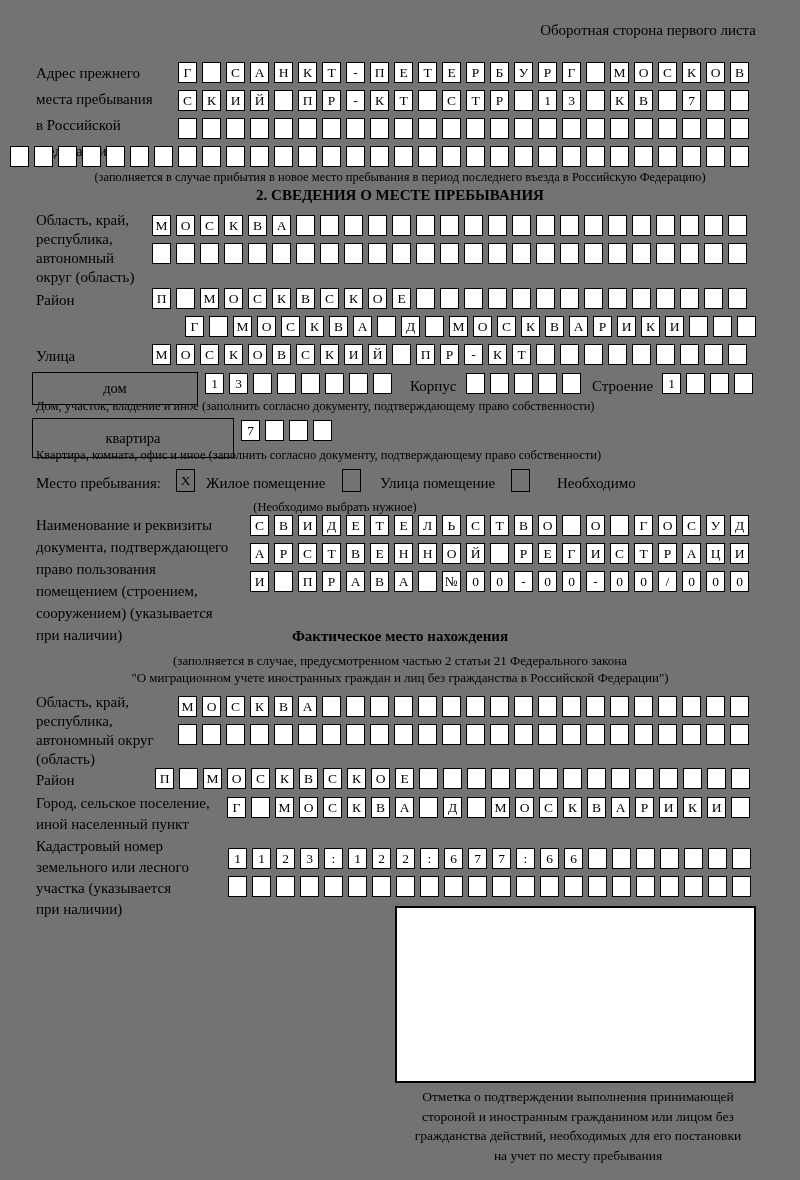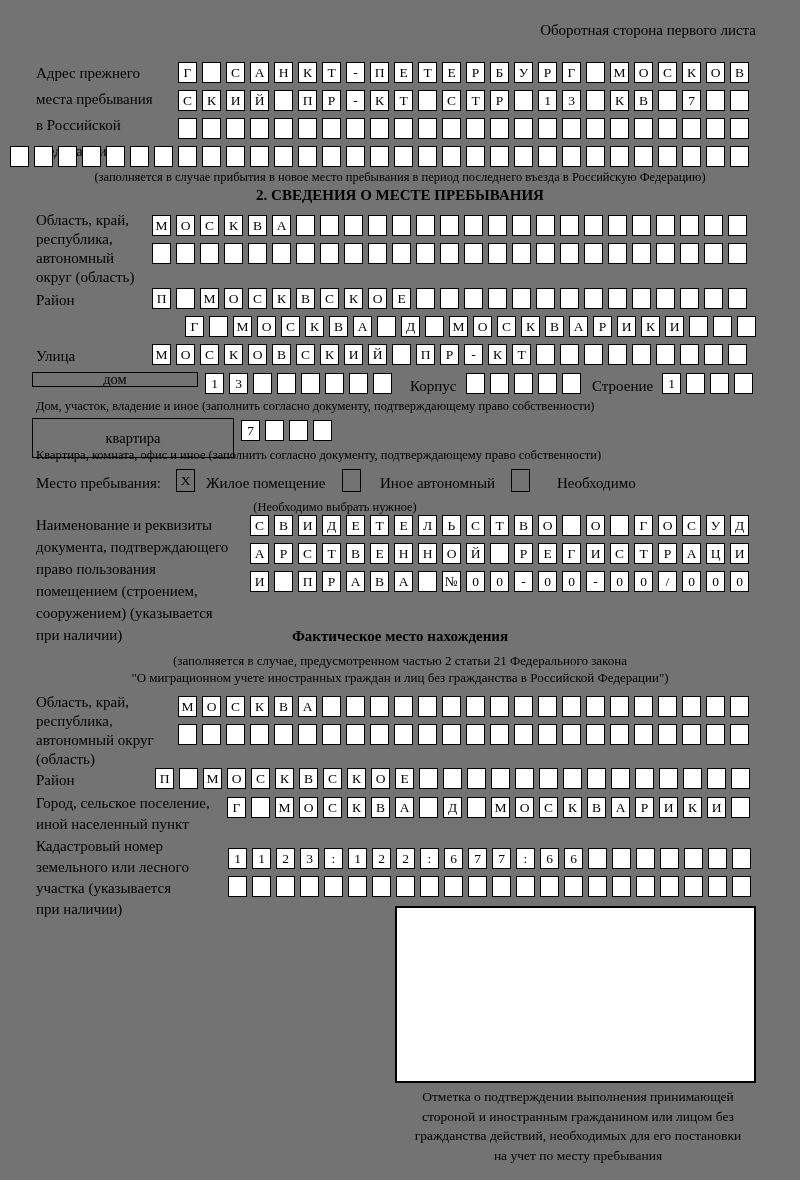--- a/index.html
+++ b/index.html
@@ -285,21 +285,21 @@
       <span class="cell"></span>
       <span class="cell"></span>
       <span class="cell"></span>
       <span class="cell"></span>
       <span class="cell"></span>
       <span class="cell"></span>
       <span class="cell"></span>
       <span class="cell"></span>
     </div>
 
-  <div class="wbox" style="left:32px;top:372px;width:166px;height:15px;">дом</div>
+  <div class="wbox" style="left:32px;top:372px;width:166px;height:33px;">дом</div>
   <div class="boxrow" style="left:205px;top:373px;">
       <span class="cell">1</span>
       <span class="cell">3</span>
       <span class="cell"></span>
       <span class="cell"></span>
       <span class="cell"></span>
       <span class="cell"></span>
       <span class="cell"></span>
       <span class="cell"></span>
     </div>
@@ -326,21 +326,21 @@
       <span class="cell"></span>
       <span class="cell"></span>
       <span class="cell"></span>
     </div>
   <div class="caption" style="left:36px;top:448px;">Квартира, комната, офис и иное (заполнить согласно документу, подтверждающему право собственности)</div>
 
   <div class="label" style="left:36px;top:471px;">Место пребывания:</div>
   <div class="chk" style="left:176px;top:469px;">X</div>
   <div class="label" style="left:206px;top:471px;text-align:right;">Жилое помещение</div>
   <div class="chk" style="left:342px;top:469px;"></div>
-  <div class="label" style="left:380px;top:471px;">Иное автономный</div>
+  <div class="label" style="left:380px;top:471px;">Улица помещение</div>
   <div class="chk" style="left:511px;top:469px;"></div>
   <div class="label" style="left:557px;top:471px;">Необходимо</div>
   <div class="caption" style="left:180px;top:500px;width:310px;text-align:center;">(Необходимо выбрать нужное)</div>
 
   <div class="label lh22" style="left:36px;top:514px;">Наименование и реквизиты
 документа, подтверждающего
 право пользования
 помещением (строением,
 сооружением) (указывается
 при наличии)</div>

